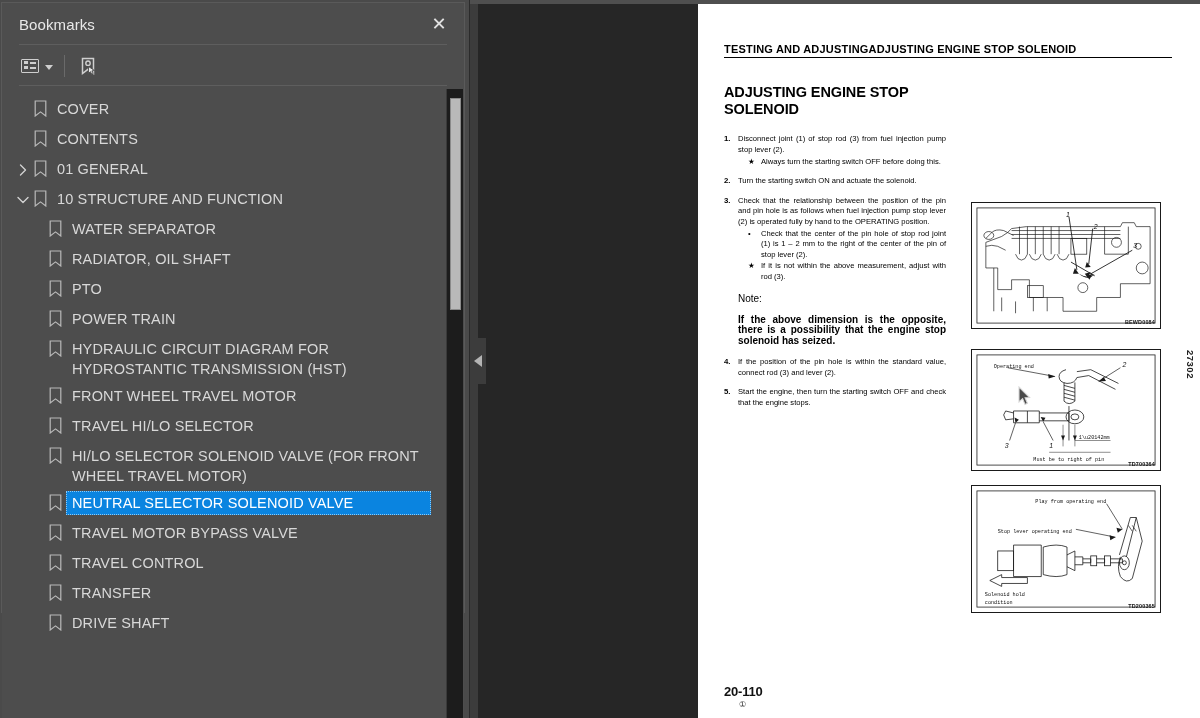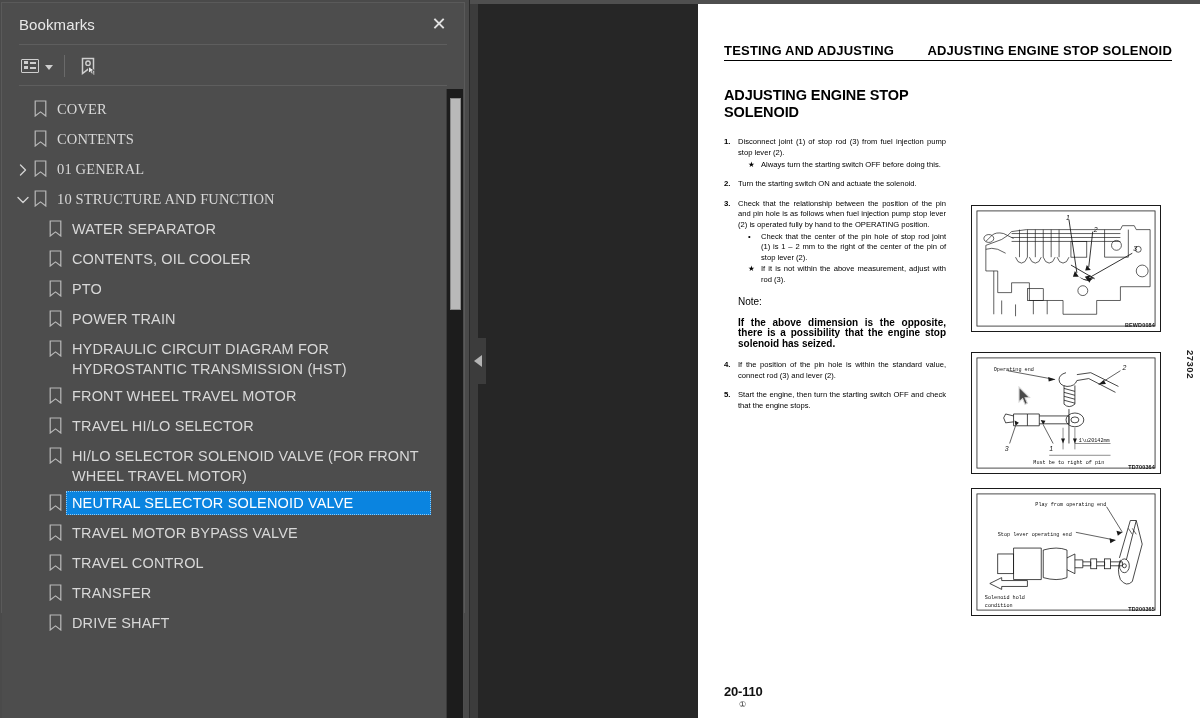--- a/index.html
+++ b/index.html
@@ -139,21 +139,21 @@
     color: #ffffff;
     outline: 1px dotted #8fc9f3;
     outline-offset: -1px;
     flex: 1;
     margin-right: 0;
   }
   .node.selected {
     padding-right: 16px;
   }
   
-  .lvl0 { padding-left: 32px; font-family: Liberation Serif, serif; }
+  .lvl0 { padding-left: 32px; }
   .lvl1 { padding-left: 47px; }
 
   
   #tree-scrollbar {
     position: absolute;
     left: 444px; top: 86px;
     width: 17px; height: 632px;
     background: #1c1c1c;
     border-left: 1px solid #3a3a3a;
   }
@@ -213,22 +213,22 @@
     writing-mode: vertical-rl;
     letter-spacing: .5px;
     font-weight: 600;
   }
   #page-content {
     position: absolute;
     left: 26px; top: 39px;
     width: 448px;
   }
   #running-head {
-    display: flex; justify-content: space-between;
-    font-size: 13px; font-weight: bold;
+    display: flex; 
+    font-size: 11px; font-weight: bold;
     color: #000; letter-spacing: .2px;
   }
   #head-rule {
     margin-top: 2px; height: 1.4px; background: #000;
     width: 448px;
   }
   #doc-title {
     margin-top: 26px;
     font-size: 14.5px;
     font-weight: bold;
@@ -404,21 +404,21 @@
                 </svg>
               </span>
               <span class="node-label">WATER SEPARATOR</span>
             </div>
             <div class="node lvl1">
               <span class="bm-ico">
                 <svg viewBox="0 0 13 17">
                   <path d="M1.2 1 h10.6 v15 l-5.3 -4.1 l-5.3 4.1 z" fill="none" stroke="#b9b9b9" stroke-width="1.2"></path>
                 </svg>
               </span>
-              <span class="node-label">CONTENTS, OIL COOLER</span>
+              <span class="node-label">RADIATOR, OIL SHAFT</span>
             </div>
             <div class="node lvl1">
               <span class="bm-ico">
                 <svg viewBox="0 0 13 17">
                   <path d="M1.2 1 h10.6 v15 l-5.3 -4.1 l-5.3 4.1 z" fill="none" stroke="#b9b9b9" stroke-width="1.2"></path>
                 </svg>
               </span>
               <span class="node-label">PTO</span>
             </div>
             <div class="node lvl1">

